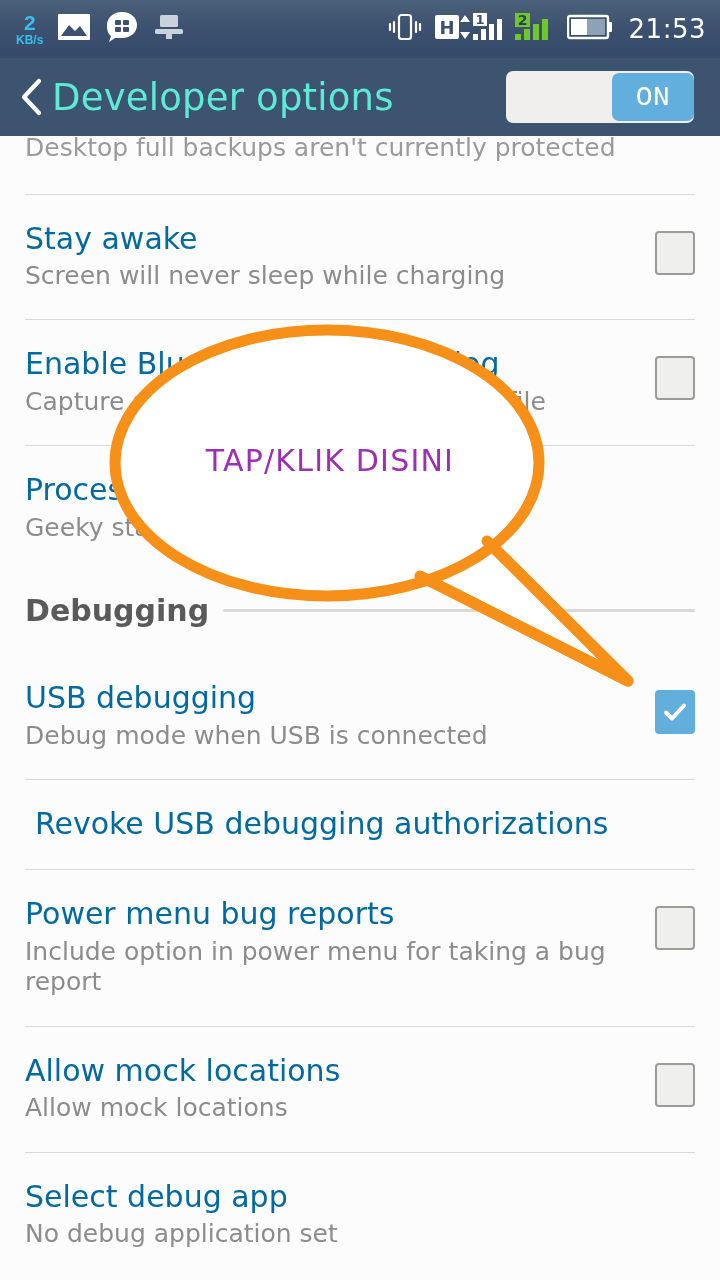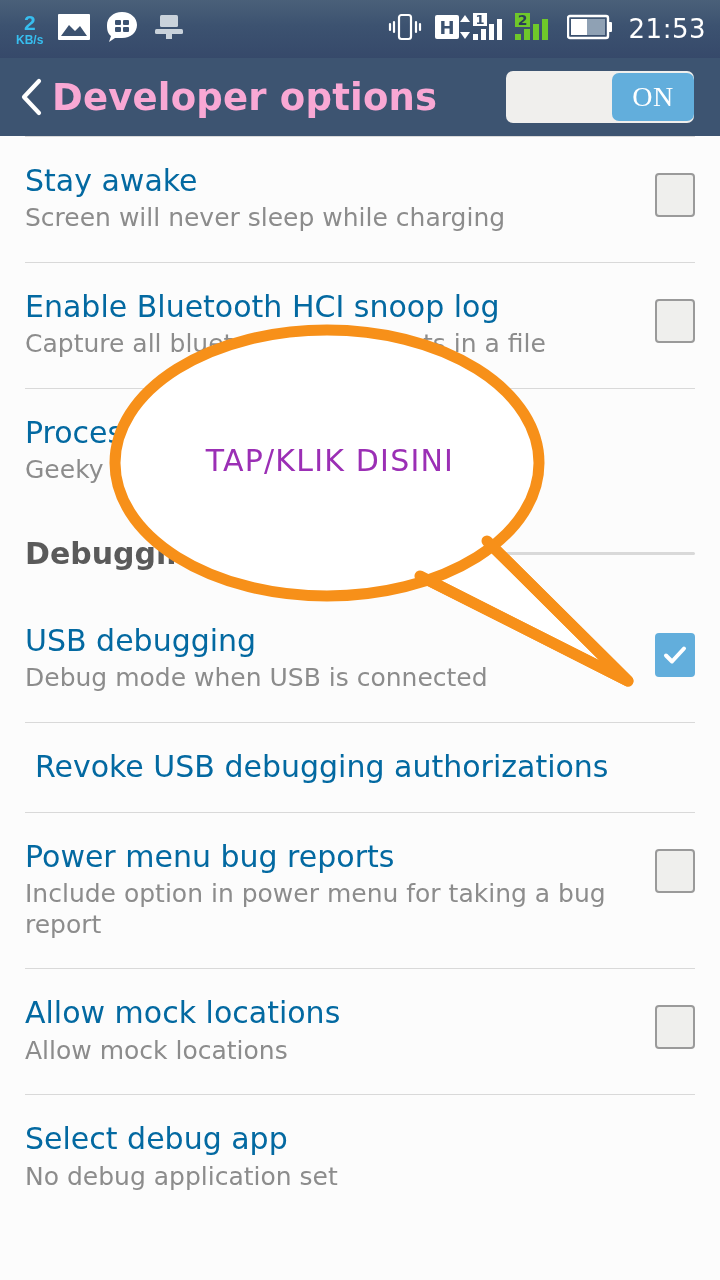--- a/index.html
+++ b/index.html
@@ -37,35 +37,35 @@
   
   .actionbar{
     position:absolute; top:58px; left:0;
     width:720px; height:78px;
     background:#3D5471;
     display:flex; align-items:center;
     padding:0 26px 0 18px;
   }
   .back-chevron{ width:26px; height:38px; flex:0 0 auto; margin-right:8px; }
   .ab-title{
-    color:#f9a8d4; font-size:37px; font-weight:bold;
+    color:#5eead4; font-size:37px; font-weight:normal;
     font-family:"DejaVu Sans",sans-serif; letter-spacing:.2px;
     white-space:nowrap;
   }
   .master-toggle{
     margin-left:auto;
     width:188px; height:52px; border-radius:7px;
     background:#F0EFED; display:flex; align-items:center;
     overflow:hidden; flex:0 0 auto;
   }
   .master-toggle .track{ flex:1 1 auto; }
   .master-toggle .thumb{
     width:82px; height:48px; background:#62AEDC;
     border-radius:7px; display:flex; align-items:center; justify-content:center;
-    color:#FFFFFF; font-size:28px; font-family:Liberation Serif, serif;
+    color:#FFFFFF; font-size:28px; font-family:Liberation Mono, monospace;
     letter-spacing:.5px;
   }
 
   
   .list{
     position:absolute; top:136px; left:0;
     width:720px; height:1144px;
     background:#FCFCFC;
     overflow:hidden;
   }
@@ -234,20 +234,25 @@
   <span class="ab-title">Developer options</span>
 
   <div class="master-toggle">
     <span class="track"></span>
     <span class="thumb">ON</span>
   </div>
 </div>
 
 <div class="list">
   <div id="list-body">
+      <div class="row clipped-top" style="padding: 0px 25px; margin-top: -8px; margin-bottom: 30px;">
+        <div class="texts">
+          <div class="summary">Desktop full backups aren't currently protected</div>
+        </div>
+      </div>
       <div class="divider"></div>
       <div class="row" style="padding: 26px 25px 28px;">
         <div class="texts">
           <div class="title">Stay awake</div>
           <div class="summary">Screen will never sleep while charging</div>
         </div>
         <span class="cbox" style="margin-top: 10px;"></span>
       </div>
       <div class="divider"></div>
       <div class="row" style="padding: 26px 25px 28px;">

